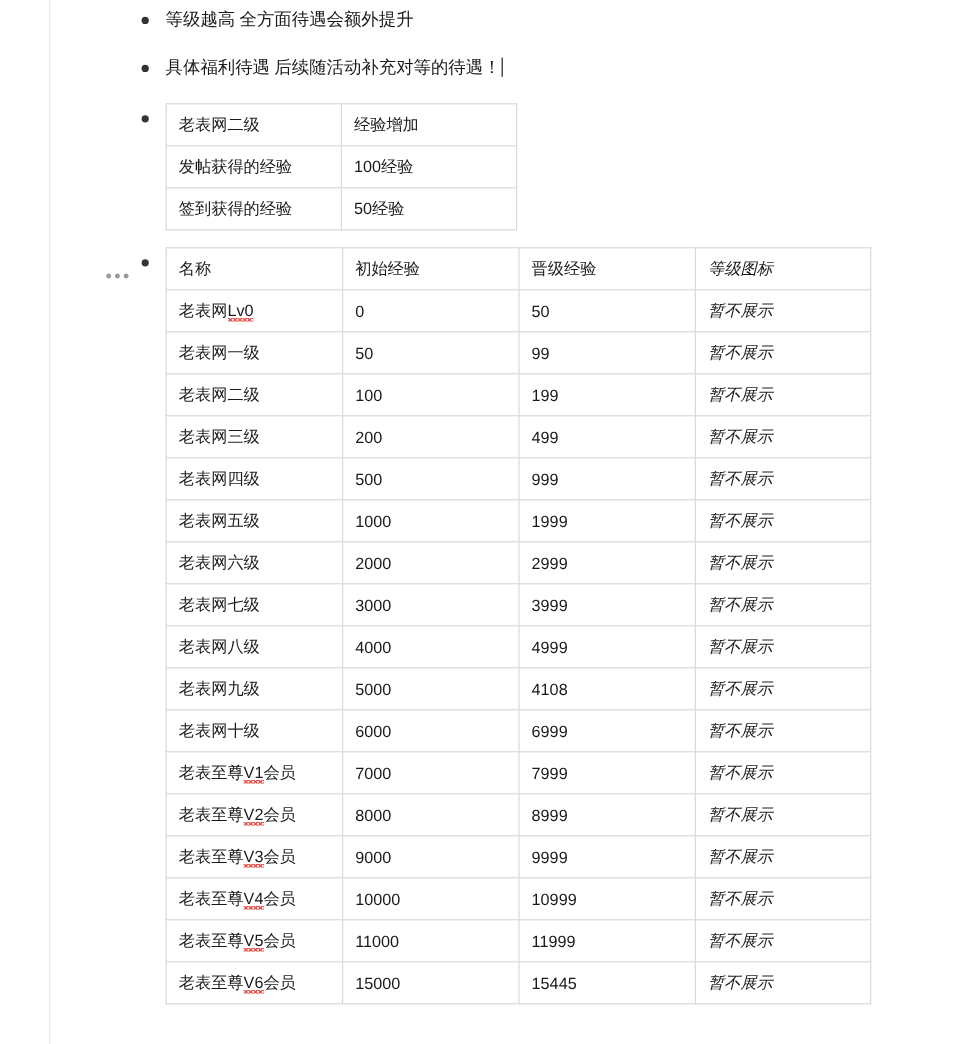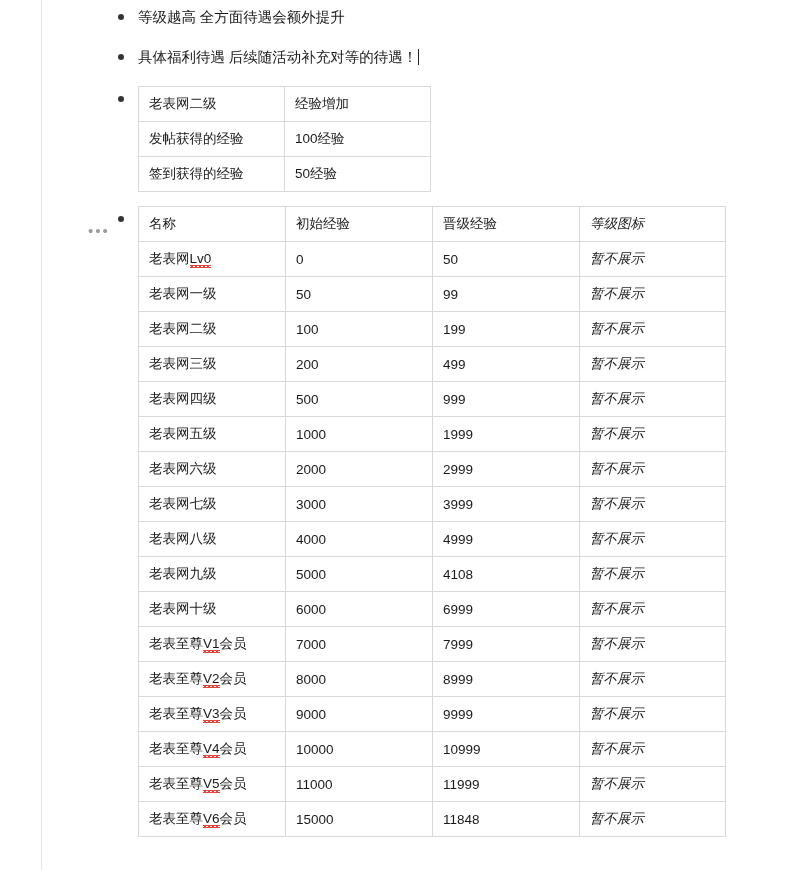--- a/index.html
+++ b/index.html
@@ -274,19 +274,19 @@
           </tr>
           <tr>
             <td class="c0">老表至尊<span class="squiggle">V5</span>会员</td>
             <td class="c1">11000</td>
             <td class="c2">11999</td>
             <td class="c3">暂不展示</td>
           </tr>
           <tr>
             <td class="c0">老表至尊<span class="squiggle">V6</span>会员</td>
             <td class="c1">15000</td>
-            <td class="c2">11848</td>
+            <td class="c2">15445</td>
             <td class="c3">暂不展示</td>
           </tr>
         </tbody>
     </table>
   </div>
 </div>
 
 </body></html>

